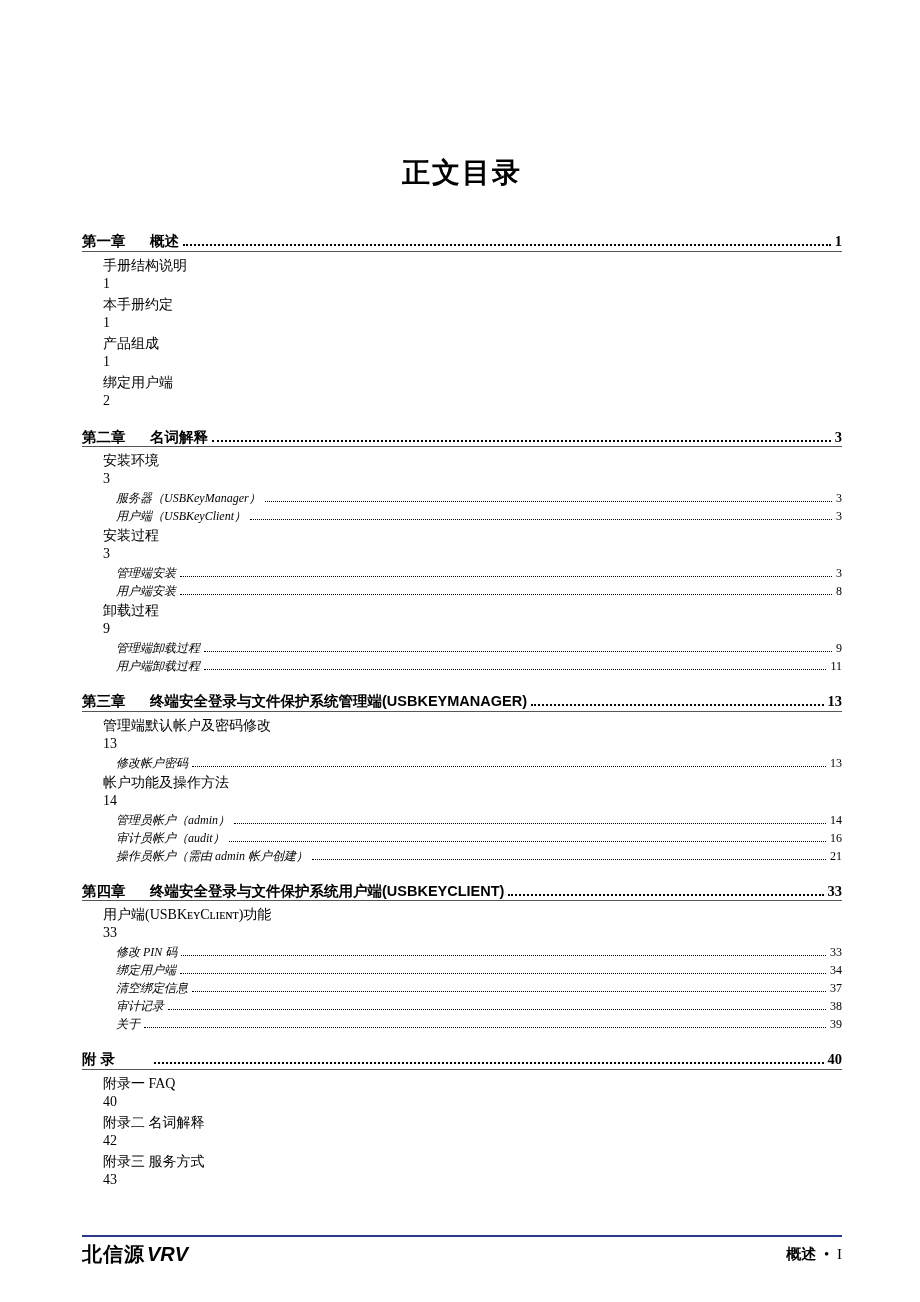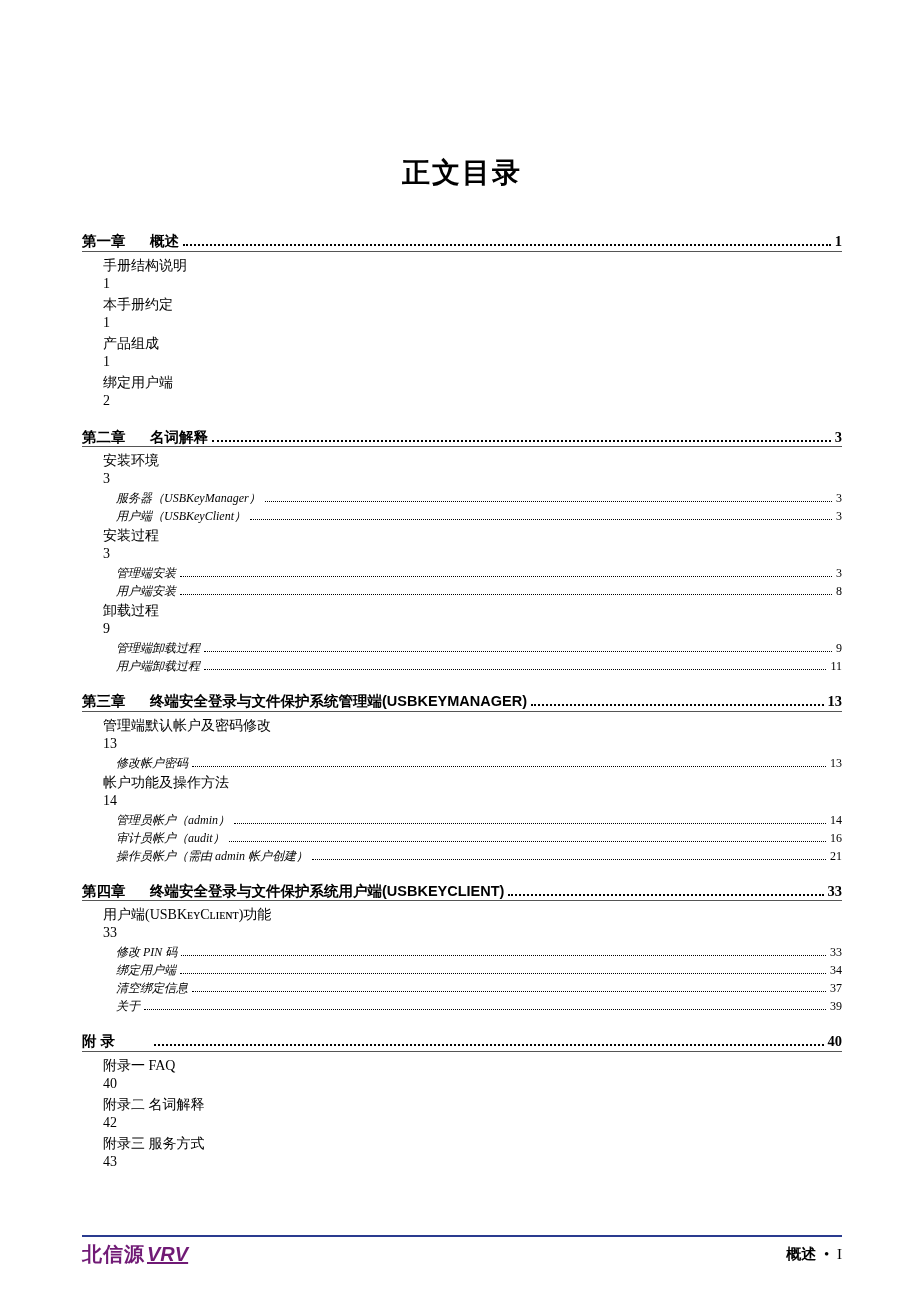--- a/index.html
+++ b/index.html
@@ -80,25 +80,25 @@
   }
   .footer .bar {
     display: flex;
     justify-content: space-between;
     align-items: center;
   }
   .brand {
     display: flex; align-items: center;
     font-family: "SimHei", sans-serif;
     font-weight: 900;
-    color: #701a75;
+    color: #000000;
     font-size: 20px;
   }
   .brand .zh { letter-spacing: 1px; }
-  .brand .lat { font-style: italic; margin-left: 2px; font-family: Arial, sans-serif; text-decoration: underline; }
+  .brand .lat { font-style: italic; margin-left: 2px; font-family: Arial, sans-serif; }
   .footer .right {
     font-family: "SimSun", serif;
     font-size: 15px;
   }
   .footer .right .sec { font-weight: bold; }
   .footer .right .bullet { margin: 0 4px; }
 </style>
 </head>
 <body>
 
@@ -240,20 +240,25 @@
       </div>
       <div class="row l2">
         <span class="label">绑定用户端</span>
         <span class="dots"></span>
         <span class="pg">34</span>
       </div>
       <div class="row l2">
         <span class="label">清空绑定信息</span>
         <span class="dots"></span>
         <span class="pg">37</span>
+      </div>
+      <div class="row l2">
+        <span class="label">审计记录</span>
+        <span class="dots"></span>
+        <span class="pg">38</span>
       </div>
       <div class="row l2">
         <span class="label">关于</span>
         <span class="dots"></span>
         <span class="pg">39</span>
       </div>
       <div class="row l0">
         <span class="label ch">附 录</span>
         <span class="label"></span>
         <span class="dots"></span>

